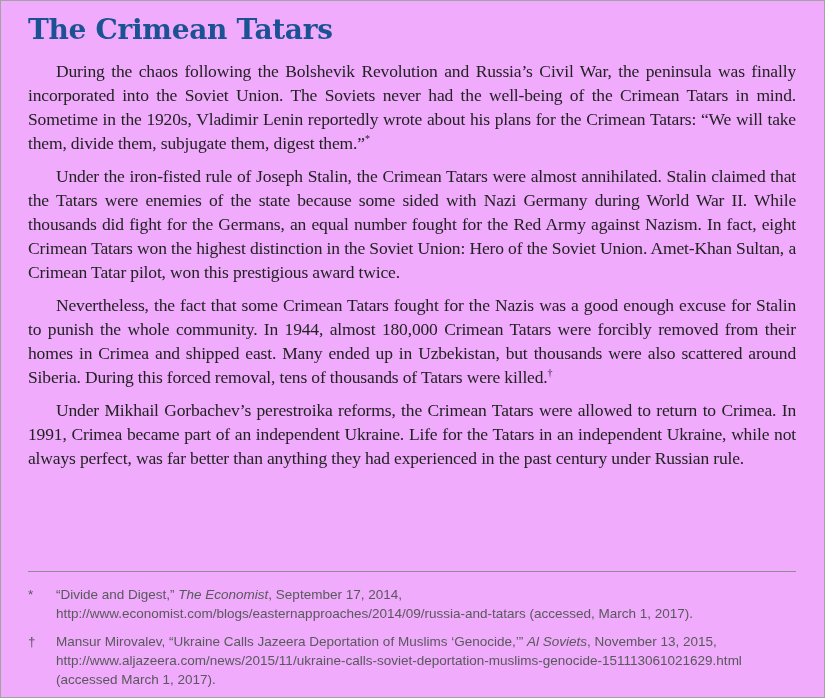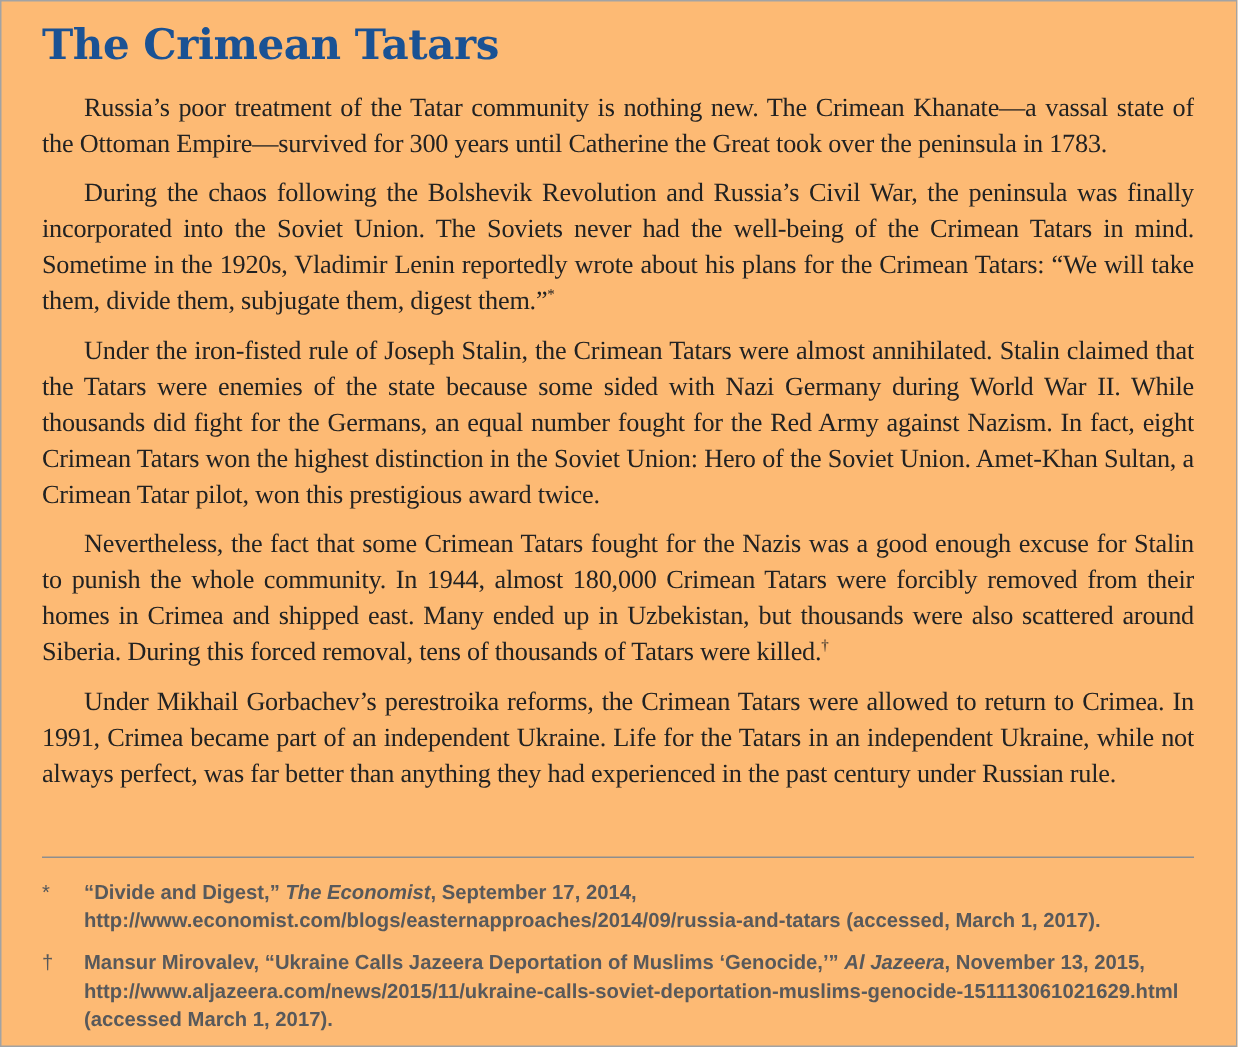--- a/index.html
+++ b/index.html
@@ -12,21 +12,21 @@
   * { margin: 0; padding: 0; box-sizing: border-box; }
   html, body {
     width: 825px; height: 698px;
     background: #ffffff;
     font-family: "Liberation Serif", serif;
   }
   .page {
     position: relative;
     width: 825px; height: 698px;
     border: 1px solid var(--border-color);
-    background: #fdba74;
+    background: #f0abfc;
     padding: 12px 28px 0 27px;
     overflow: hidden;
   }
   h1.page-title {
     font-family: "DejaVu Serif", "Liberation Serif", serif;
     font-weight: bold;
     font-size: 28px;
     line-height: 34px;
     letter-spacing: -0.3px;
     color: var(--title-color);
@@ -70,44 +70,42 @@
     margin-bottom: 9px;
   }
   .fn-marker {
     flex: 0 0 28px;
     width: 28px;
   }
   .fn-text {
     flex: 1 1 auto;
     word-wrap: break-word;
     overflow-wrap: break-word;
-    font-weight: bold;
   }
   .fn-text .italic { font-style: italic; }
 </style>
 </head>
 <body>
 
 <div class="page">
   <h1 class="page-title">The Crimean Tatars</h1>
 
   <div class="body-paragraphs">
-      <p class="body-para">Russia’s poor treatment of the Tatar community is nothing new. The Crimean Khanate—a vassal state of the Ottoman Empire—survived for 300 years until Catherine the Great took over the peninsula in 1783.</p>
       <p class="body-para">During the chaos following the Bolshevik Revolution and Russia’s Civil War, the peninsula was finally incorporated into the Soviet Union. The Soviets never had the well-being of the Crimean Tatars in mind. Sometime in the 1920s, Vladimir Lenin reportedly wrote about his plans for the Crimean Tatars: “We will take them, divide them, subjugate them, digest them.”<sup>*</sup></p>
       <p class="body-para">Under the iron-fisted rule of Joseph Stalin, the Crimean Tatars were almost annihilated. Stalin claimed that the Tatars were enemies of the state because some sided with Nazi Germany during World War II. While thousands did fight for the Germans, an equal number fought for the Red Army against Nazism. In fact, eight Crimean Tatars won the highest distinction in the Soviet Union: Hero of the Soviet Union. Amet-Khan Sultan, a Crimean Tatar pilot, won this prestigious award twice.</p>
       <p class="body-para">Nevertheless, the fact that some Crimean Tatars fought for the Nazis was a good enough excuse for Stalin to punish the whole community. In 1944, almost 180,000 Crimean Tatars were forcibly removed from their homes in Crimea and shipped east. Many ended up in Uzbekistan, but thousands were also scattered around Siberia. During this forced removal, tens of thousands of Tatars were killed.<sup>†</sup></p>
       <p class="body-para">Under Mikhail Gorbachev’s perestroika reforms, the Crimean Tatars were allowed to return to Crimea. In 1991, Crimea became part of an independent Ukraine. Life for the Tatars in an independent Ukraine, while not always perfect, was far better than anything they had experienced in the past century under Russian rule.</p>
     </div>
 
   <div class="footer">
     <hr class="footnote-divider">
     <div>
         <div class="footnote">
           <span class="fn-marker">*</span>
           <span class="fn-text"><span>“Divide and Digest,” </span><span class="italic">The Economist</span><span>, September 17, 2014, http://www.economist.com/blogs/easternapproaches/2014/09/russia-and-tatars (accessed, March 1, 2017).</span></span>
         </div>
         <div class="footnote">
           <span class="fn-marker">†</span>
-          <span class="fn-text"><span>Mansur Mirovalev, “Ukraine Calls Jazeera Deportation of Muslims ‘Genocide,’” </span><span class="italic">Al Jazeera</span><span>, November 13, 2015, http://www.aljazeera.com/news/2015/11/ukraine-calls-soviet-deportation-muslims-genocide-151113061021629.html (accessed March 1, 2017).</span></span>
+          <span class="fn-text"><span>Mansur Mirovalev, “Ukraine Calls Jazeera Deportation of Muslims ‘Genocide,’” </span><span class="italic">Al Soviets</span><span>, November 13, 2015, http://www.aljazeera.com/news/2015/11/ukraine-calls-soviet-deportation-muslims-genocide-151113061021629.html (accessed March 1, 2017).</span></span>
         </div>
       </div>
   </div>
 </div>
 
 </body></html>

